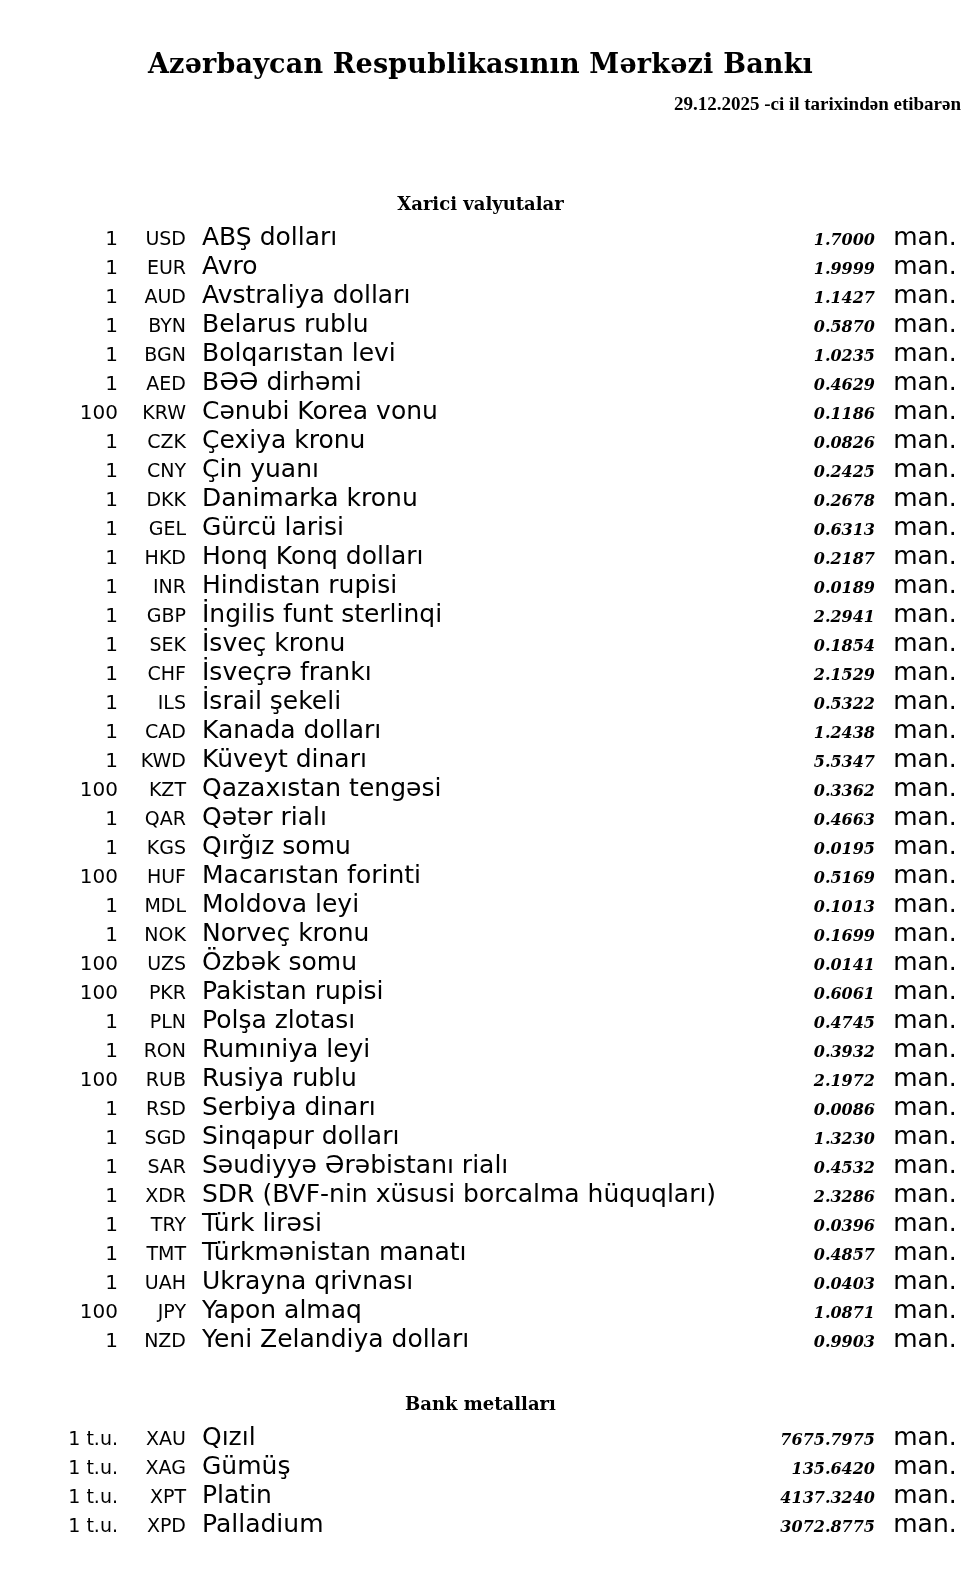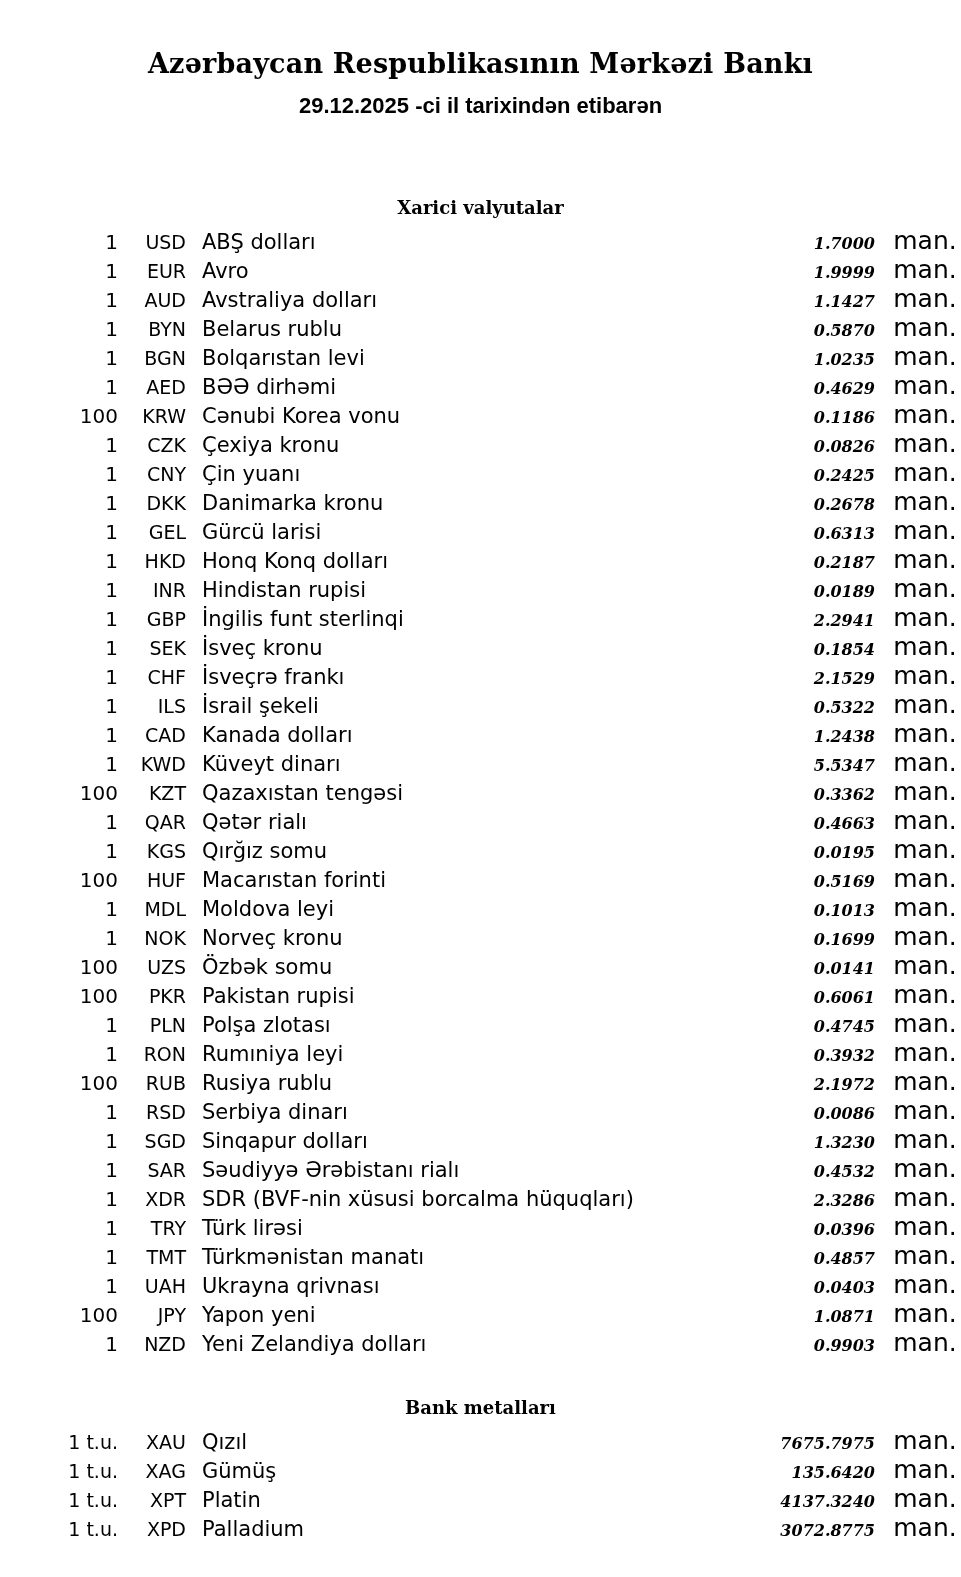--- a/index.html
+++ b/index.html
@@ -25,24 +25,25 @@
     padding-top: 48px;
   }
   .bank-title {
     font-family: "DejaVu Serif", serif;
     font-weight: bold;
     font-size: 27px;
     letter-spacing: 0.2px;
     margin: 0 0 14px 0;
   }
   .date-line {
-    font-family: Liberation Sans, sans-serif;
+    font-family: Liberation Serif, serif;
     font-weight: bold;
-    font-size: 22px;
+    font-size: 19px;
     margin: 0 0 16px 0;
+    text-align: right;
   }
   .subtitle-line {
     font-family: "DejaVu Serif", serif;
     font-weight: bold;
     font-size: 17.5px;
     margin: 0;
   }
   .section-title {
     font-family: "DejaVu Serif", serif;
     font-weight: bold;
@@ -73,21 +74,21 @@
     font-size: 20px;
     padding-right: 6px !important;
   }
   .col-code {
     width: 62px;
     text-align: right;
     font-size: 19px;
     padding-right: 4px !important;
   }
   .col-name {
-    font-size: 21px;
+    font-size: 25px;
     padding-left: 12px !important;
   }
   .col-rate {
     width: 170px;
     text-align: right;
     font-family: "DejaVu Serif", serif;
     font-style: italic;
     font-weight: bold;
     font-size: 16px;
     padding-right: 8px !important;
@@ -386,21 +387,21 @@
         <tr class="rate-row">
           <td class="col-units">1</td>
           <td class="col-code">UAH</td>
           <td class="col-name">Ukrayna qrivnası</td>
           <td class="col-rate">0.0403</td>
           <td class="col-man">man.</td>
         </tr>
         <tr class="rate-row">
           <td class="col-units">100</td>
           <td class="col-code">JPY</td>
-          <td class="col-name">Yapon yeni</td>
+          <td class="col-name">Yapon almaq</td>
           <td class="col-rate">1.0871</td>
           <td class="col-man">man.</td>
         </tr>
         <tr class="rate-row">
           <td class="col-units">1</td>
           <td class="col-code">NZD</td>
           <td class="col-name">Yeni Zelandiya dolları</td>
           <td class="col-rate">0.9903</td>
           <td class="col-man">man.</td>
         </tr>

